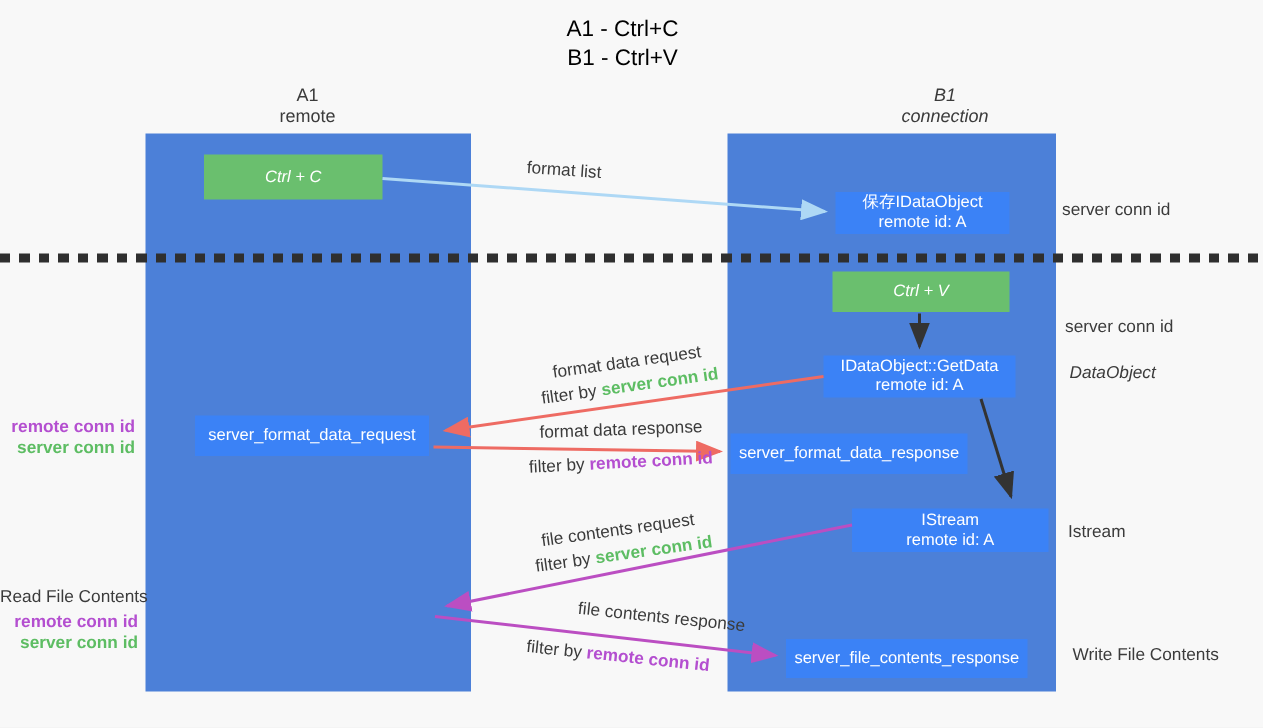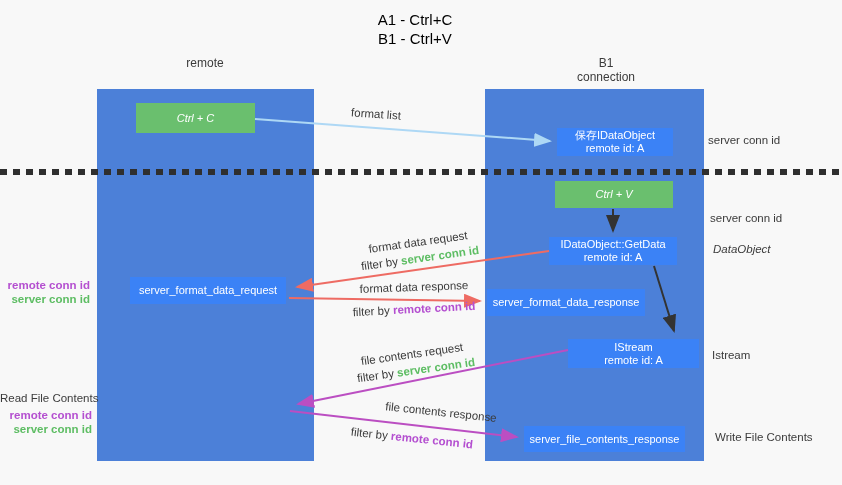--- a/index.html
+++ b/index.html
@@ -40,23 +40,24 @@
 <body>
 
 <div id="stage">
 
   <div class="abs title">
     <div>A1 - Ctrl+C</div>
     <div>B1 - Ctrl+V</div>
   </div>
 
   <div class="abs lane-head" style="left:145px;top:56px;">
+    <div>A1</div>
     <div>remote</div>
   </div>
-  <div class="abs lane-head" style="left:546px;top:56px;">
+  <div class="abs lane-head" style="left:570px;top:56px;font-style:italic;">
     <div>B1</div>
     <div>connection</div>
   </div>
 
   <div class="abs lane lane-a"></div>
   <div class="abs lane lane-b"></div>
 
   <div class="abs divider"></div>
 
   <div class="abs box green" style="left:136px;top:103px;width:119px;height:30px;">

